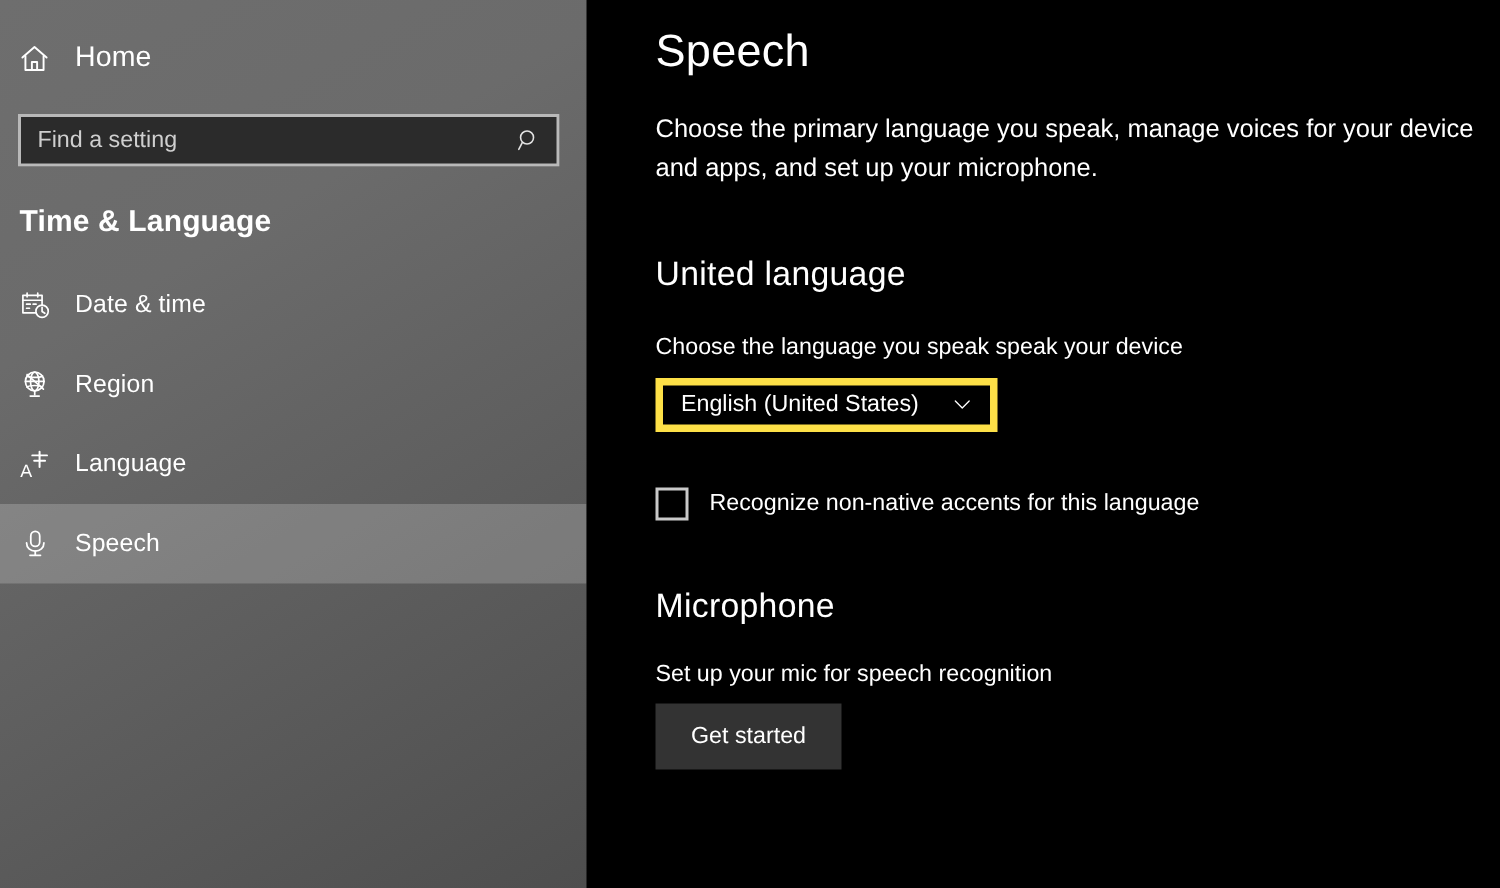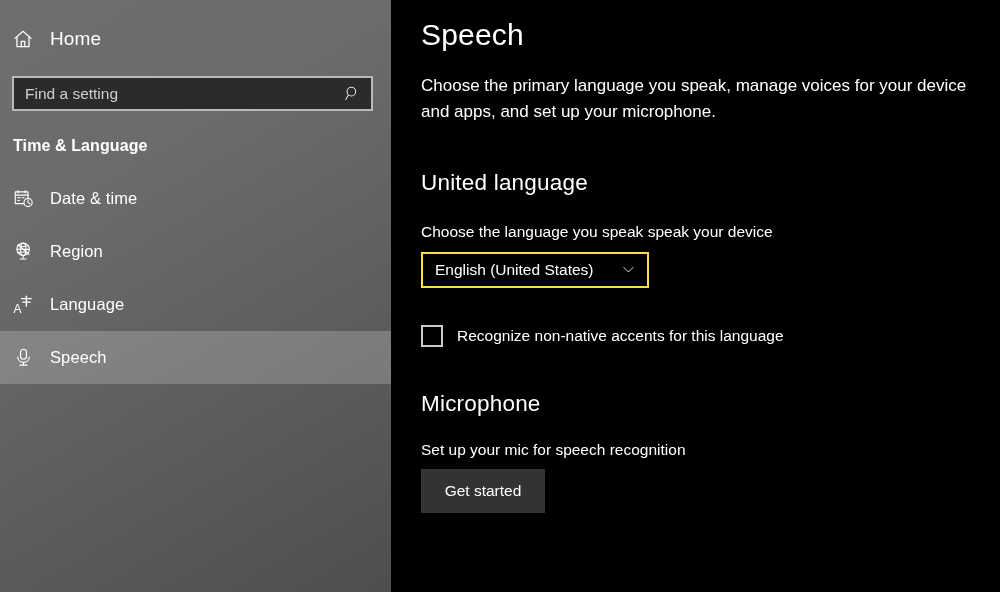--- a/index.html
+++ b/index.html
@@ -12,20 +12,21 @@
     font-family: "Liberation Sans", sans-serif;
     -webkit-font-smoothing: antialiased;
   }
 
   .app {
     position: relative;
     width: 1000px;
     height: 592px;
     display: flex;
     background: #000000;
+    gap: 16px;
   }
 
   
   .sidebar {
     position: relative;
     width: 391px;
     height: 592px;
     flex: 0 0 391px;
     background:
       linear-gradient(150deg, #6e6e6e 0%, #6b6b6b 30%, #5e5e5e 62%, #4e4e4e 100%);
@@ -89,21 +90,21 @@
     justify-content: center;
     background: transparent;
     border: none;
     cursor: default;
     padding: 0;
   }
 
   
   .section-header {
     margin: 26px 0 0 13px;
-    font-size: 16px;
+    font-size: 20px;
     font-weight: bold;
     color: #ffffff;
     letter-spacing: .1px;
   }
 
   
   .nav-list { margin-top: 17px; }
 
   .nav-item {
     position: relative;
@@ -171,21 +172,21 @@
 
   
   .combo {
     margin-top: 11px;
     display: inline-flex;
     align-items: center;
     justify-content: space-between;
     height: 36px;
     min-width: 228px;
     padding: 0 11px 0 12px;
-    border: 2px solid #fde047;
+    border: 5px solid #fde047;
     background: #000000;
     cursor: default;
   }
   .combo-value {
     font-size: 15.5px;
     color: #ffffff;
     white-space: nowrap;
   }
   .combo-chevron {
     margin-left: 14px;

